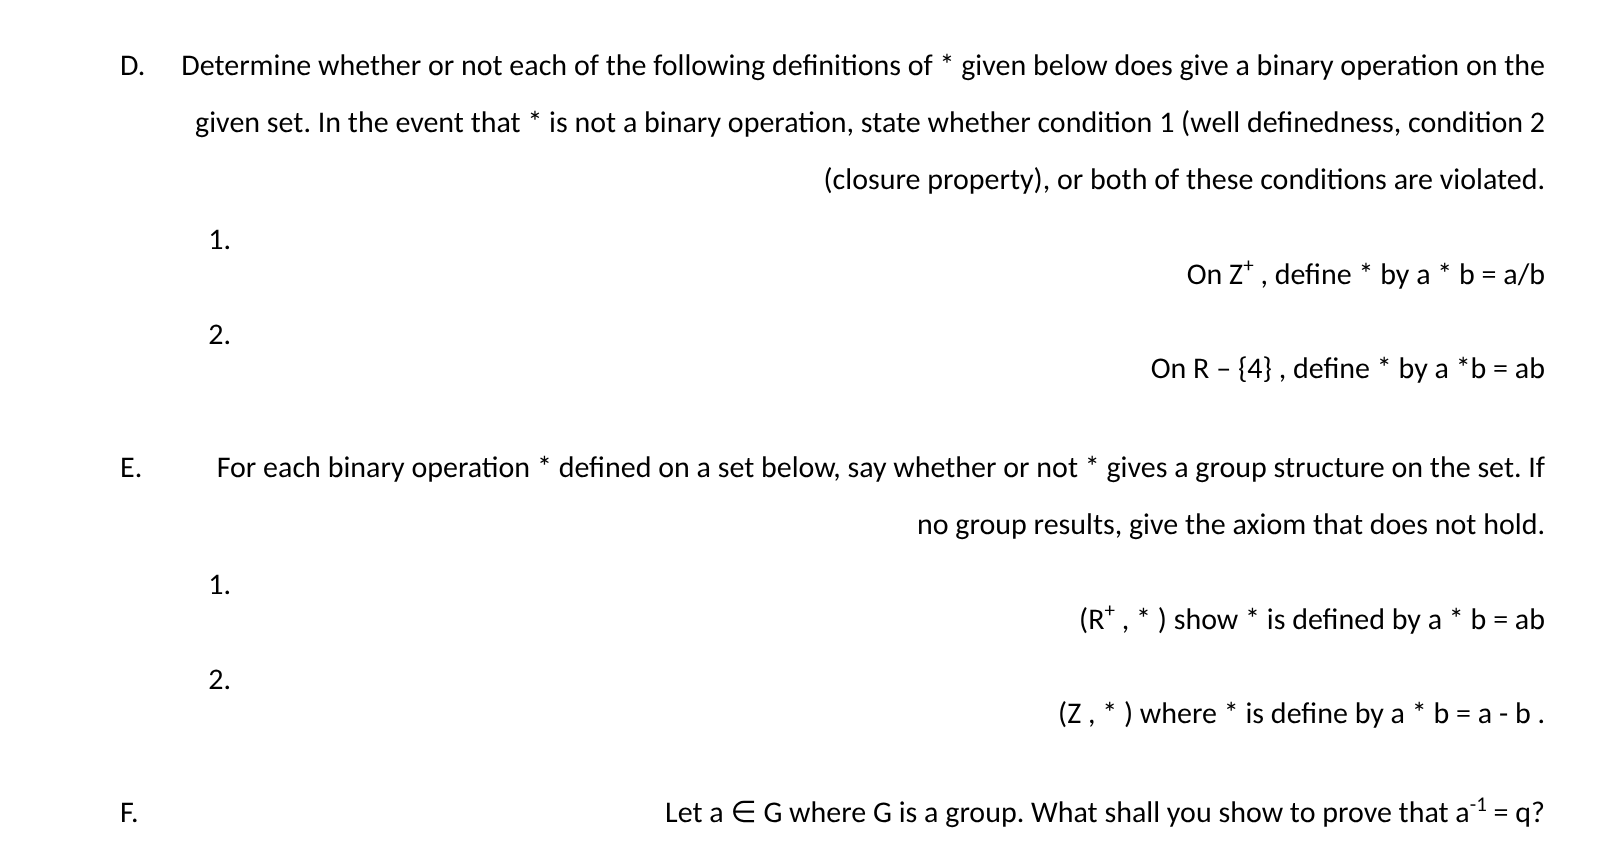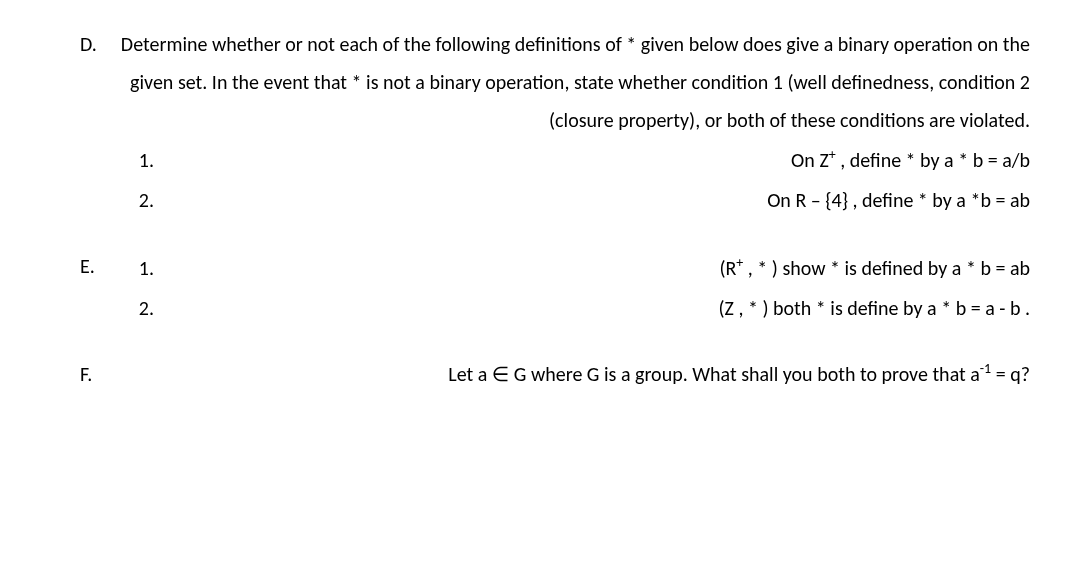--- a/index.html
+++ b/index.html
@@ -35,20 +35,21 @@
     .sub-item {
       display: flex;
       margin-top: 2px;
     }
     .sub-marker {
       width: 34px;
       flex-shrink: 0;
     }
     .sub-body {
       flex: 1;
+      margin-top: 23px;
     }
     sup {
       font-size: 0.7em;
       vertical-align: super;
       line-height: 0;
     }
     .esym {
       font-family: 'Cambria Math', 'Times New Roman', serif;
     }
   </style>
@@ -66,29 +67,30 @@
     <div class="sub-item">
       <div class="sub-marker">2.</div>
       <div class="sub-body">On R – {4} , define * by a *b = ab</div>
     </div>
   </div>
 </div>
 
 <div class="problem">
   <div class="problem-marker">E.</div>
   <div class="problem-body">
+    <div class="intro">For each binary operation * defined on a set below, say whether or not * gives a group structure on the set. If no group results, give the axiom that does not hold.</div>
     <div class="sub-item">
       <div class="sub-marker">1.</div>
       <div class="sub-body"><span>(R</span><sup>+</sup><span> , * ) show * is defined by a * b = ab</span></div>
     </div>
     <div class="sub-item">
       <div class="sub-marker">2.</div>
-      <div class="sub-body">(Z , * ) both * is define by a * b = a - b .</div>
+      <div class="sub-body">(Z , * ) where * is define by a * b = a - b .</div>
     </div>
   </div>
 </div>
 
 <div class="problem">
   <div class="problem-marker">F.</div>
   <div class="problem-body">
-    <span><span>Let a </span><span class="esym">∈</span><span> G where G is a group. What shall you both to prove that a</span><sup>-1</sup><span> = q?</span></span>
+    <span><span>Let a </span><span class="esym">∈</span><span> G where G is a group. What shall you show to prove that a</span><sup>-1</sup><span> = q?</span></span>
   </div>
 </div>
 
 </body></html>

